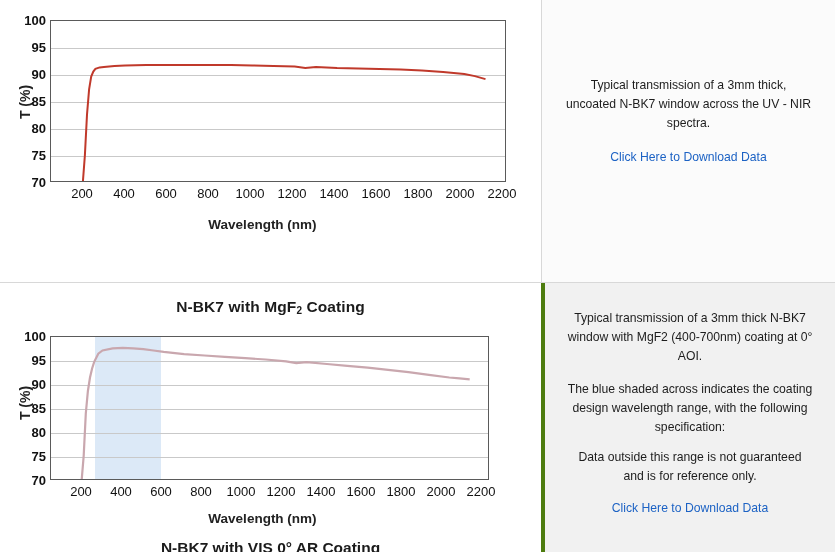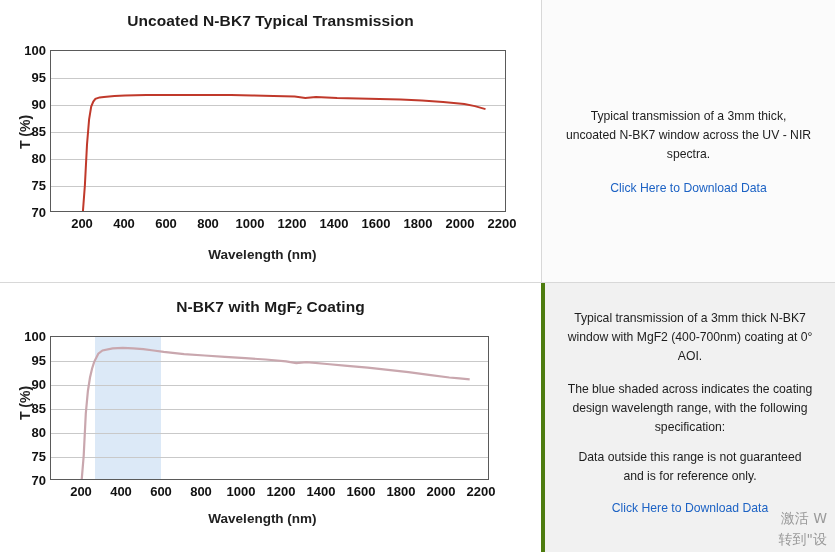--- a/index.html
+++ b/index.html
@@ -52,30 +52,30 @@
     border:1px solid #5a5a5a;background:#fff;box-sizing:border-box;
     overflow:hidden;
   }
   .grid .hline{position:absolute;left:0;right:0;height:1px;background:#c9c9c9;}
   .grid svg{position:absolute;left:0;top:0;}
   .shade{position:absolute;top:0;bottom:0;background:#dce9f7;}
 
   .xticks{position:absolute;left:0;right:0;}
   .xticks span{
     position:absolute;transform:translateX(-50%);
-    font-size:13px;font-weight:bold;color:#111;
+    font-size:13px;font-weight:normal;color:#111;
   }
   .xlabel{
     position:absolute;left:0;right:16px;text-align:center;
     font-weight:bold;font-size:13.5px;
   }
 
   
   .side-inner{padding:0 22px;text-align:center;}
-  .s1-inner{padding-top:107px;}
+  .s1-inner{padding-top:76px;}
   .s2-inner{padding-top:26px;}
   .side-p{font-size:12.2px;line-height:1.55;color:#1d1d1d;margin:0 0 14px 0;}
   .side-p.tight{margin-bottom:12px;}
   .dl-link{
     display:inline-block;font-size:12.2px;color:#1c62c4;text-decoration:none;
     cursor:pointer;
   }
   .spec{font-size:12.2px;color:#1d1d1d;margin:0 0 12px 0;}
   .spec sub{font-size:9px;}
 
@@ -94,21 +94,20 @@
   }
 </style>
 </head>
 <body>
 
 <div class="page">
 
   <div class="row row-1">
 
     <div class="chart-cell">
-      <div class="chart-title ct1">Uncoated N-BK7 Typical Transmission</div>
 
       <div class="plot-wrap p1">
         <div class="ylabel">T (%)</div>
 
         <div class="yticks" style="left:8px;">
           <span style="top:8px;">100</span>
           <span style="top:35px;">95</span>
           <span style="top:62px;">90</span>
           <span style="top:89px;">85</span>
           <span style="top:116px;">80</span>
@@ -197,30 +196,27 @@
           <span style="left:321px;">1400</span>
           <span style="left:361px;">1600</span>
           <span style="left:401px;">1800</span>
           <span style="left:441px;">2000</span>
           <span style="left:481px;">2200</span>
         </div>
 
         <div class="xlabel" style="top:183px;">Wavelength (nm)</div>
       </div>
 
+      <div class="clip-title">N-BK7 with VIS 0° AR Coating</div>
     </div>
 
     <div class="side-cell side-2">
       <div class="side-inner s2-inner">
         <p class="side-p">Typical transmission of a 3mm thick N-BK7 window with MgF2 (400-700nm) coating at 0° AOI.</p>
         <p class="side-p tight">The blue shaded across indicates the coating design wavelength range, with the following specification:</p>
         <p class="side-p tight">Data outside this range is not guaranteed and is for reference only.</p>
         <a class="dl-link" href="#">Click Here to Download Data</a>
       </div>
     </div>
   </div>
 
-  <div class="wm">
-    <div>激活 W</div>
-    <div>转到"设</div>
-  </div>
 
 </div>
 
 </body></html>

